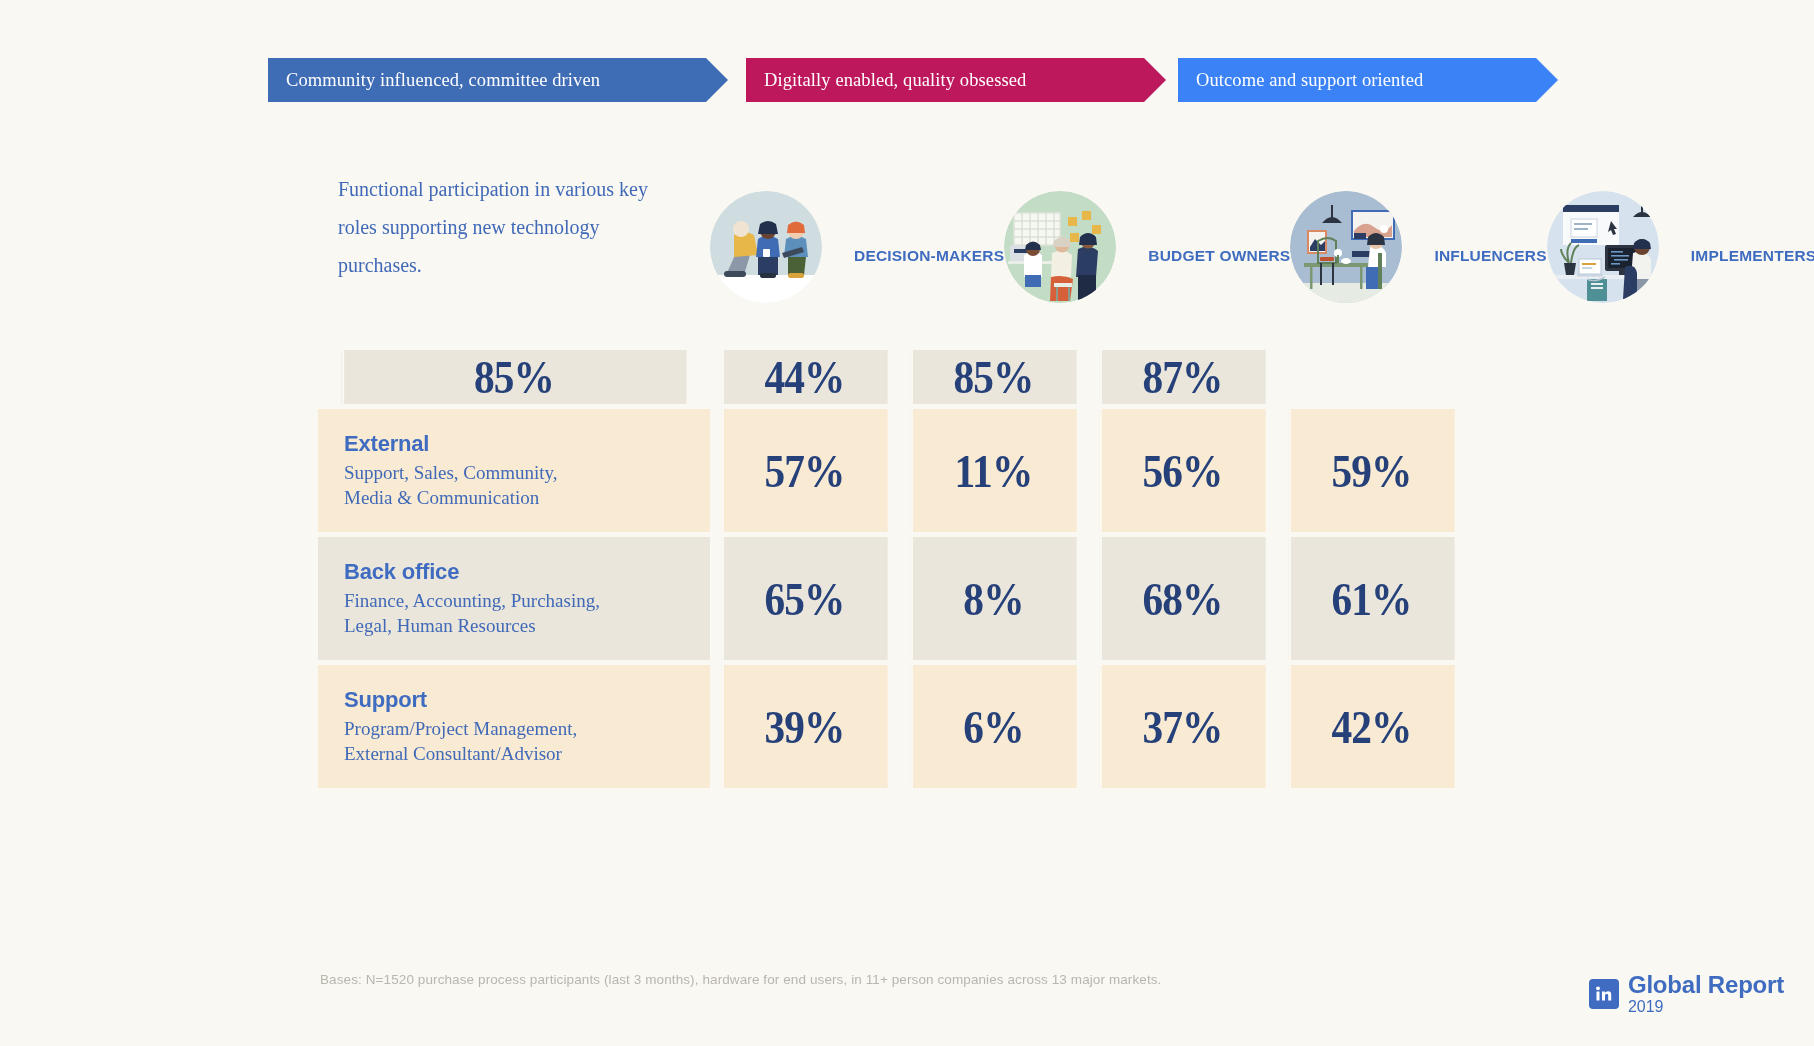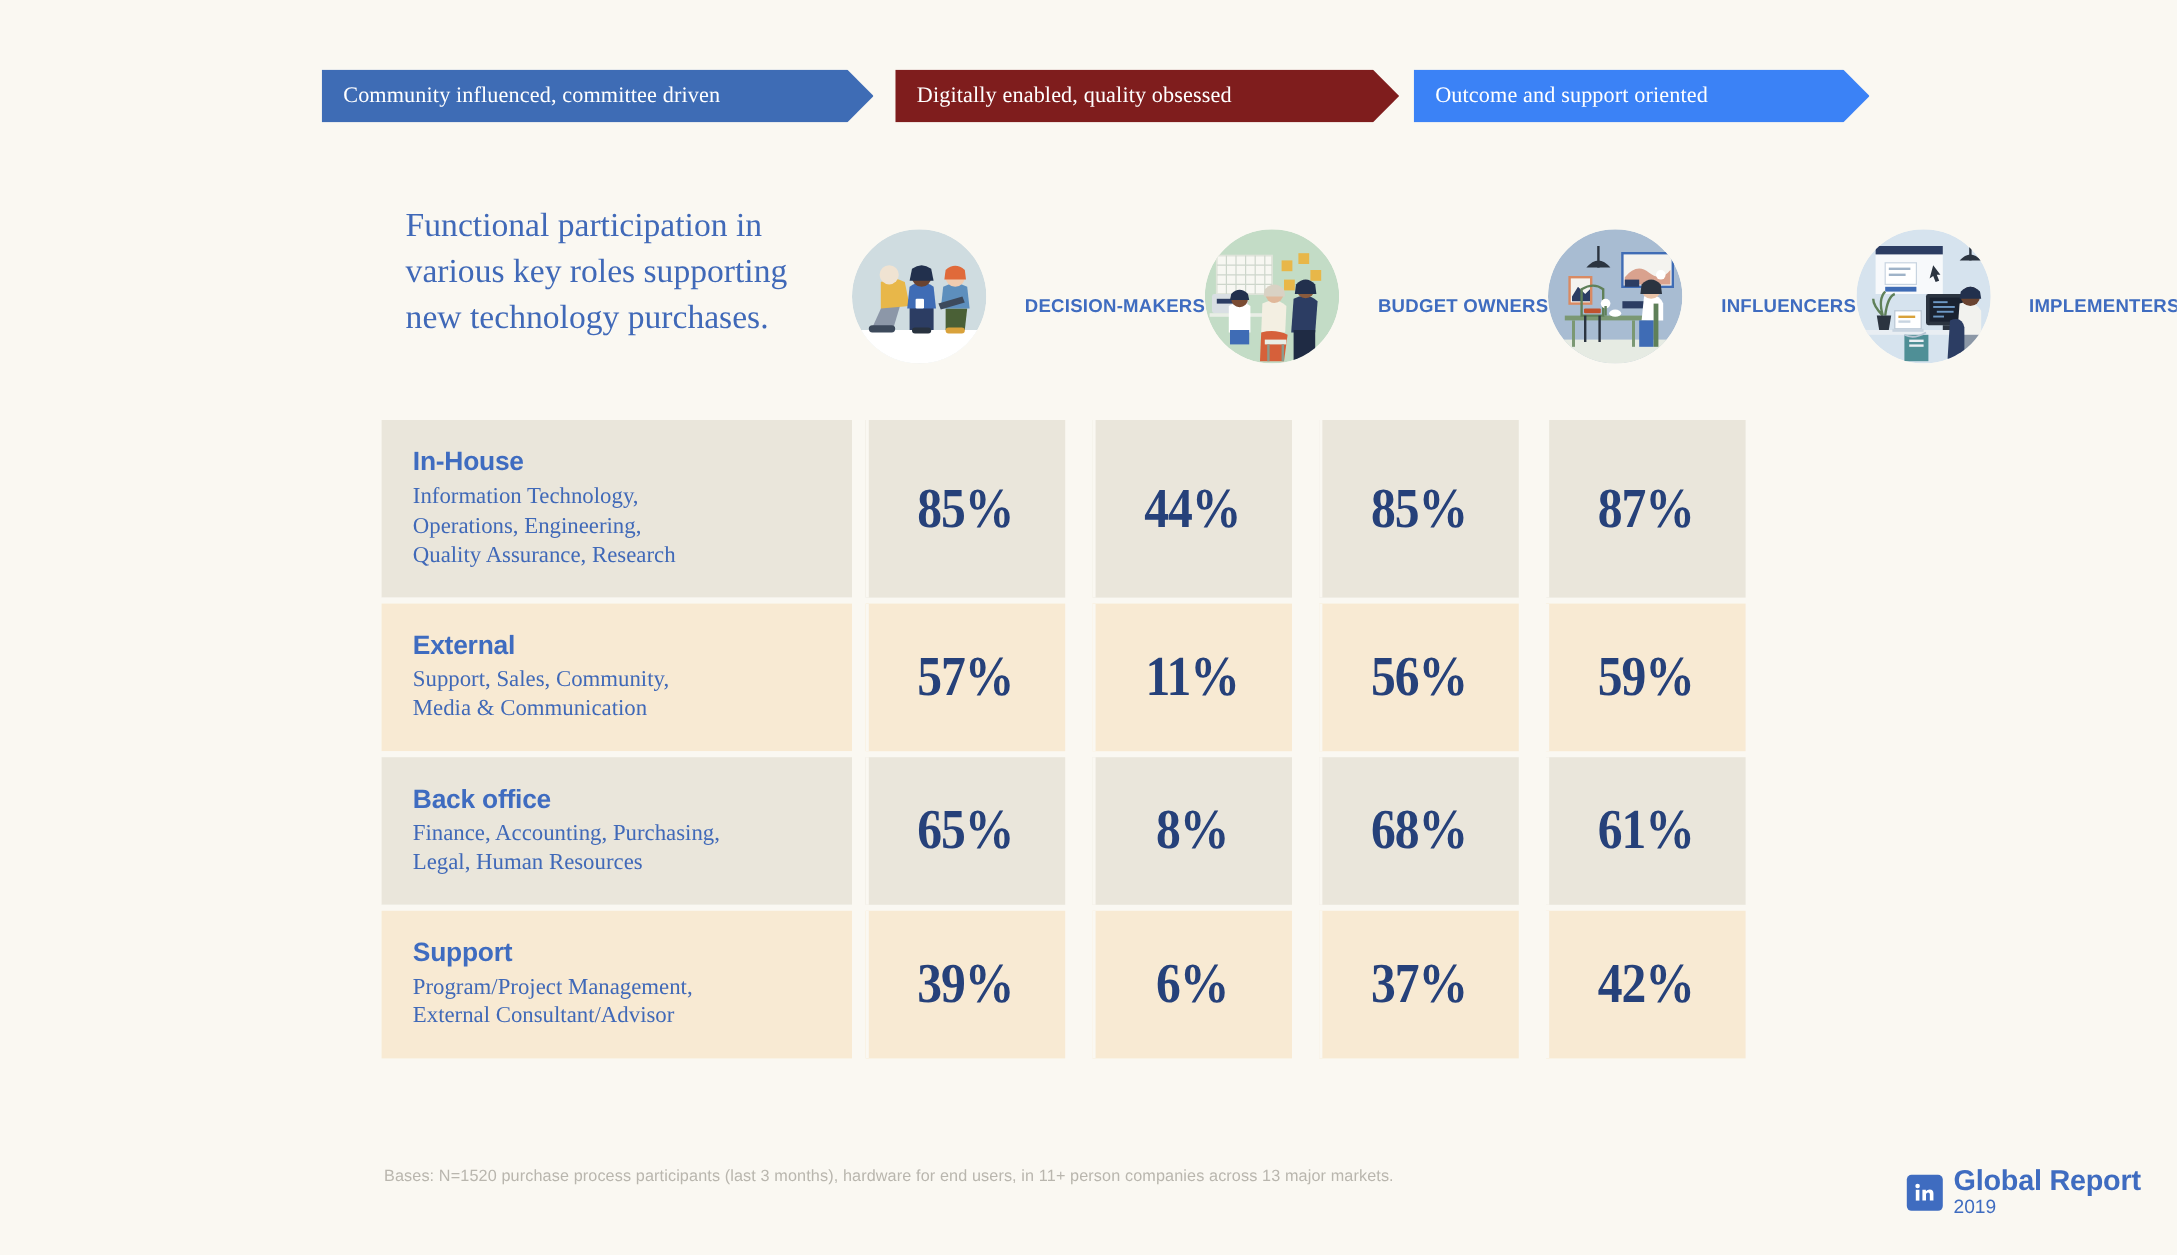--- a/index.html
+++ b/index.html
@@ -22,30 +22,30 @@
     display:flex;align-items:center;
     color:#ffffff;
     font-family:"Liberation Serif", serif;
     font-size:18.5px;
     letter-spacing:.1px;
     padding-left:18px;
     box-sizing:border-box;
     clip-path:polygon(0 0, calc(100% - 22px) 0, 100% 50%, calc(100% - 22px) 100%, 0 100%);
   }
   .chev.c1{width:460px;background:#3e6cb5;}
-  .chev.c2{width:420px;background:#7f1d1d;margin-left:18px;}
+  .chev.c2{width:420px;background:#be185d;margin-left:18px;}
   .chev.c3{width:380px;background:#3b82f6;margin-left:12px;}
   .chev span{display:block;line-height:1;}
 
   
   .title{
     position:absolute;left:338px;top:170px;width:340px;
     color:#4069b8;
     font-family:"Liberation Serif", serif;
-    font-size:28px;
+    font-size:20px;
     line-height:38px;
   }
 
   
   .grid{
     position:absolute;left:318px;top:350px;
     width:1148px;
     display:grid;
     grid-template-columns:392px 1fr 1fr 1fr 1fr;
     grid-auto-rows:auto;
@@ -324,28 +324,20 @@
 
           <path d="M58 86 q-10 6 -18 2" stroke="#b8c6d4" stroke-width="1.5" fill="none"></path>
         </svg>
       </div>
       <div class="colhead">IMPLEMENTERS</div>
     </div>
   </div>
 
   <div class="grid">
 
-    <div class="rowlab bg-a">
-      <div class="rt">In-House</div>
-      <div class="rd">
-        <div>Information Technology,</div>
-        <div>Operations, Engineering,</div>
-        <div>Quality Assurance, Research</div>
-      </div>
-    </div>
     <div class="val bg-a sepl">85%</div>
     <div class="val bg-a sepl">44%</div>
     <div class="val bg-a sepl">85%</div>
     <div class="val bg-a sepl">87%</div>
     <div class="rowgap"></div>
 
     <div class="rowlab bg-b">
       <div class="rt">External</div>
       <div class="rd">
         <div>Support, Sales, Community,</div>

